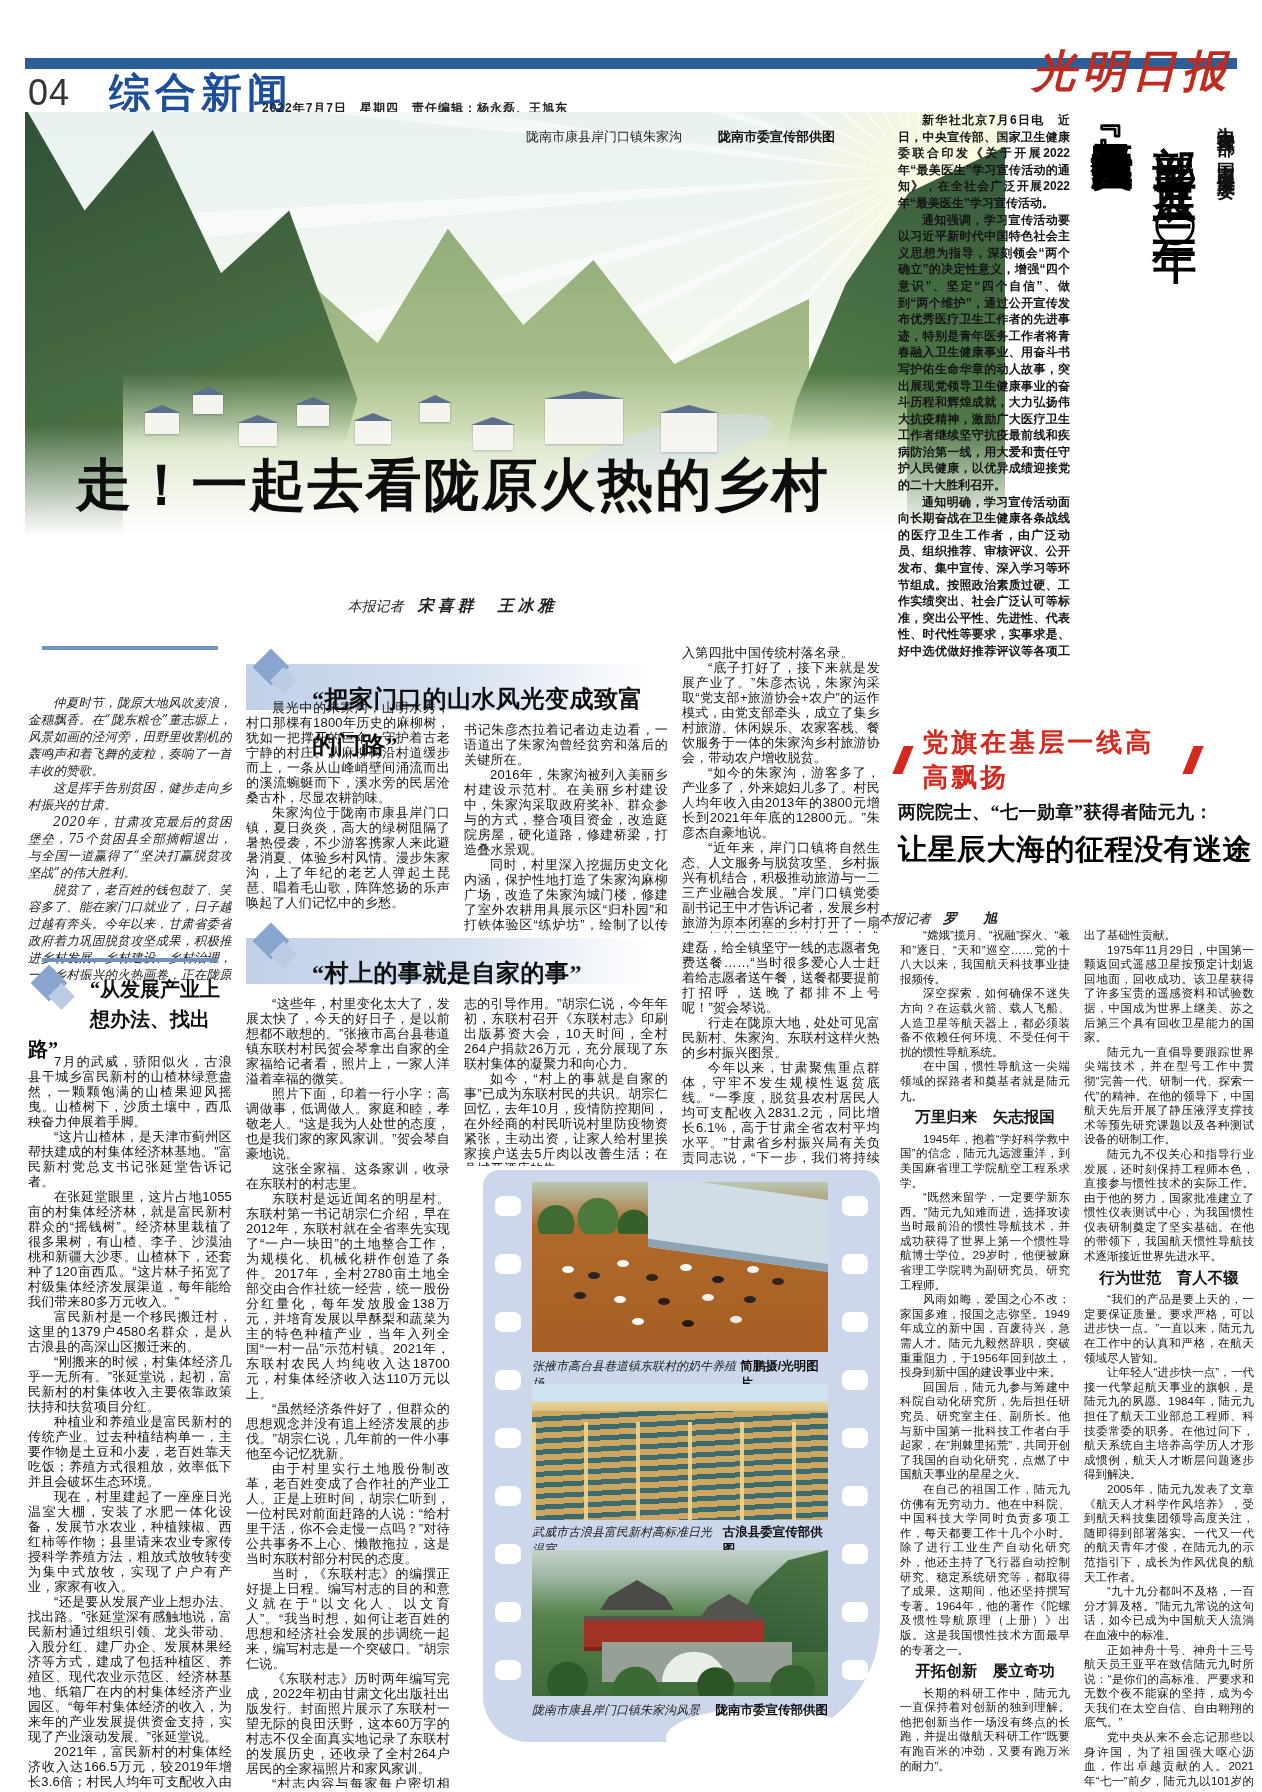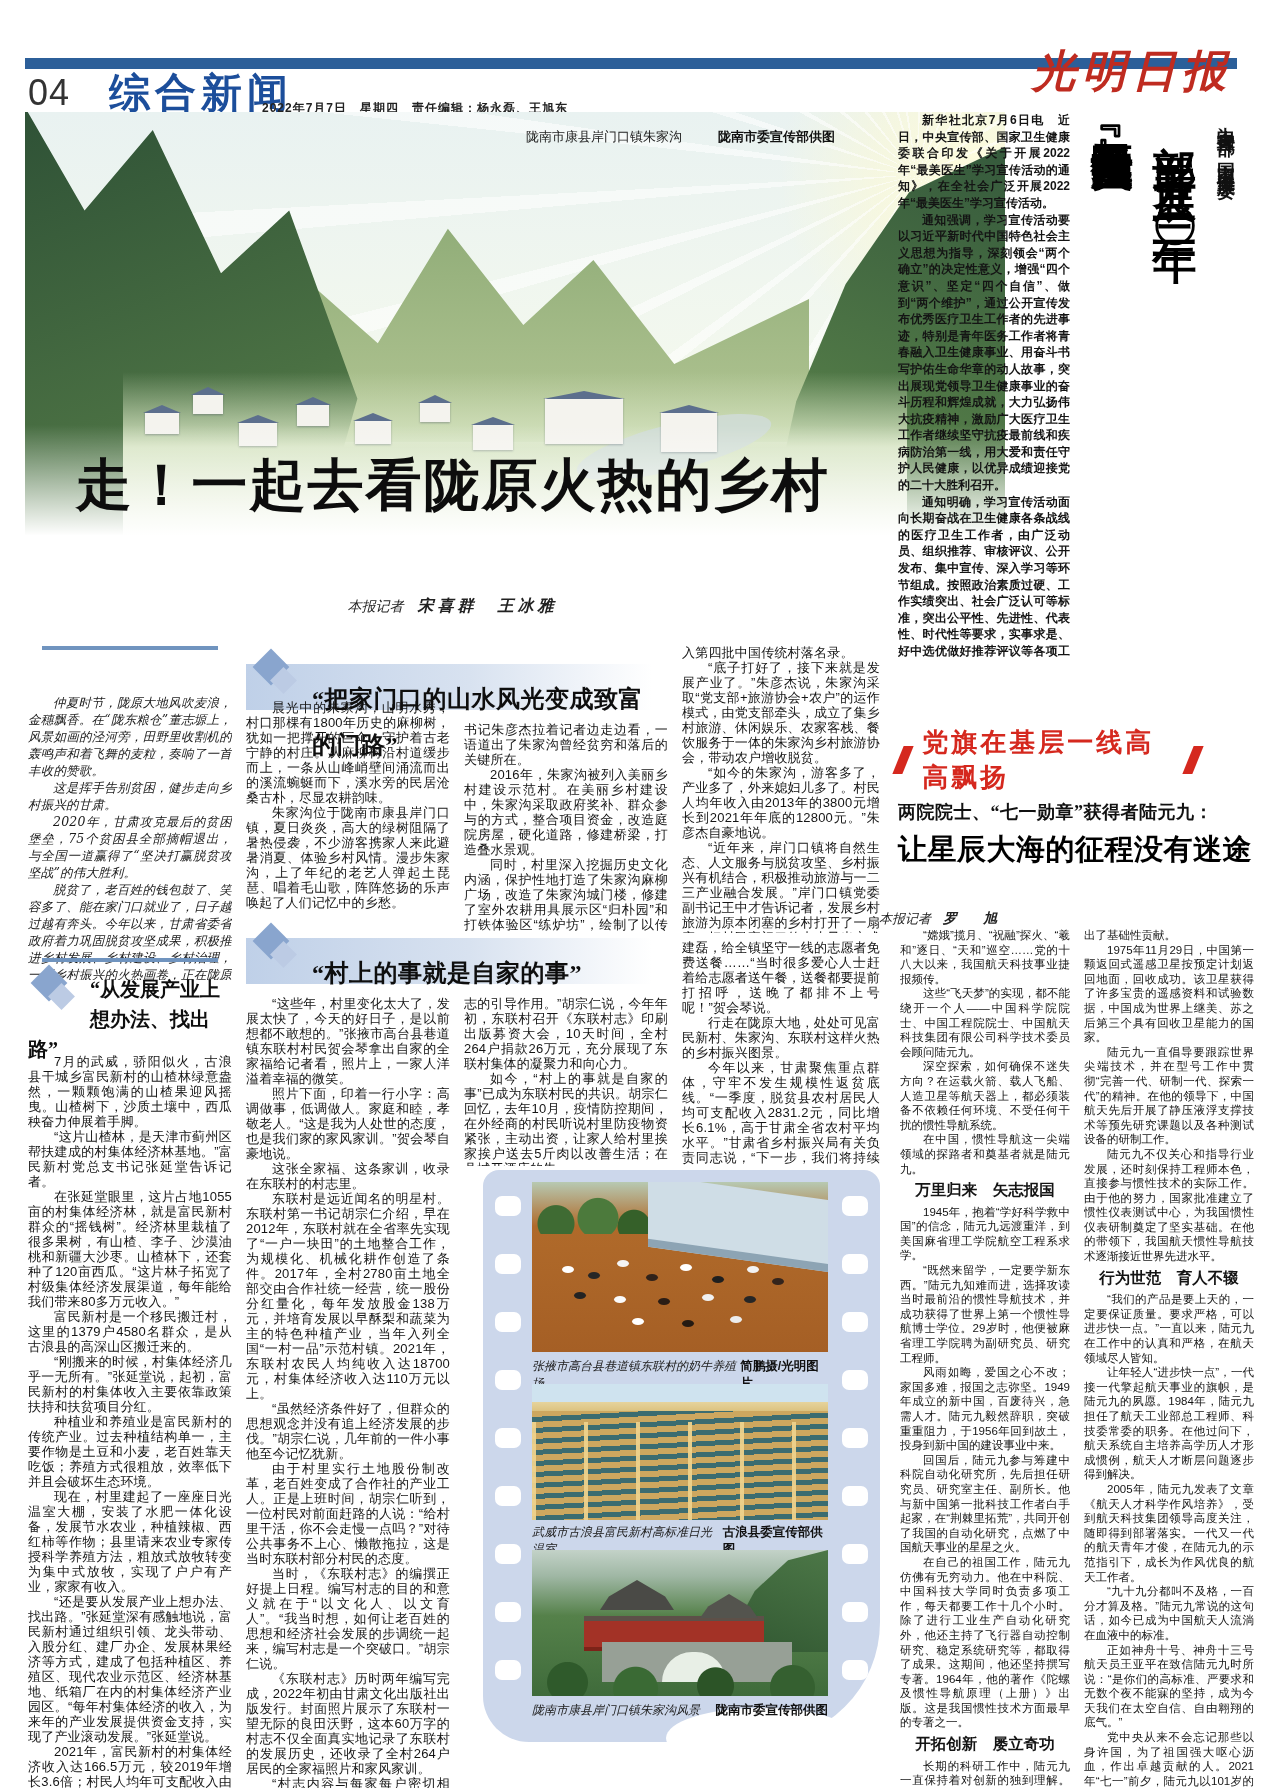--- a/index.html
+++ b/index.html
@@ -324,21 +324,20 @@
     <span class="slash"></span>
   </div>
 
   <div class="a2-kicker serif">两院院士、“七一勋章”获得者陆元九：</div>
   <div class="a2-headline serif">让星辰大海的征程没有迷途</div>
   <div class="a2-byline kaif">
     <span>本报记者</span><b>罗　旭</b>
   </div>
   <div class="a2col colA">
       <p>“嫦娥”揽月、“祝融”探火、“羲和”逐日、“天和”巡空……党的十八大以来，我国航天科技事业捷报频传。</p>
-      <p>这些“飞天梦”的实现，都不能绕开一个人——中国科学院院士、中国工程院院士、中国航天科技集团有限公司科学技术委员会顾问陆元九。</p>
       <p>深空探索，如何确保不迷失方向？在运载火箭、载人飞船、人造卫星等航天器上，都必须装备不依赖任何环境、不受任何干扰的惯性导航系统。</p>
       <p>在中国，惯性导航这一尖端领域的探路者和奠基者就是陆元九。</p>
       <div class="sub">万里归来　矢志报国</div>
       <p>1945年，抱着“学好科学救中国”的信念，陆元九远渡重洋，到美国麻省理工学院航空工程系求学。</p>
       <p>“既然来留学，一定要学新东西。”陆元九知难而进，选择攻读当时最前沿的惯性导航技术，并成功获得了世界上第一个惯性导航博士学位。29岁时，他便被麻省理工学院聘为副研究员、研究工程师。</p>
       <p>风雨如晦，爱国之心不改；家国多难，报国之志弥坚。1949年成立的新中国，百废待兴，急需人才。陆元九毅然辞职，突破重重阻力，于1956年回到故土，投身到新中国的建设事业中来。</p>
       <p>回国后，陆元九参与筹建中科院自动化研究所，先后担任研究员、研究室主任、副所长。他与新中国第一批科技工作者白手起家，在“荆棘里拓荒”，共同开创了我国的自动化研究，点燃了中国航天事业的星星之火。</p>
       <p>在自己的祖国工作，陆元九仿佛有无穷动力。他在中科院、中国科技大学同时负责多项工作，每天都要工作十几个小时。除了进行工业生产自动化研究外，他还主持了飞行器自动控制研究、稳定系统研究等，都取得了成果。这期间，他还坚持撰写专著。1964年，他的著作《陀螺及惯性导航原理（上册）》出版。这是我国惯性技术方面最早的专著之一。</p>
       <div class="sub">开拓创新　屡立奇功</div>
       <p>长期的科研工作中，陆元九一直保持着对创新的独到理解。他把创新当作一场没有终点的长跑，并提出做航天科研工作“既要有跑百米的冲劲，又要有跑万米的耐力”。</p>

